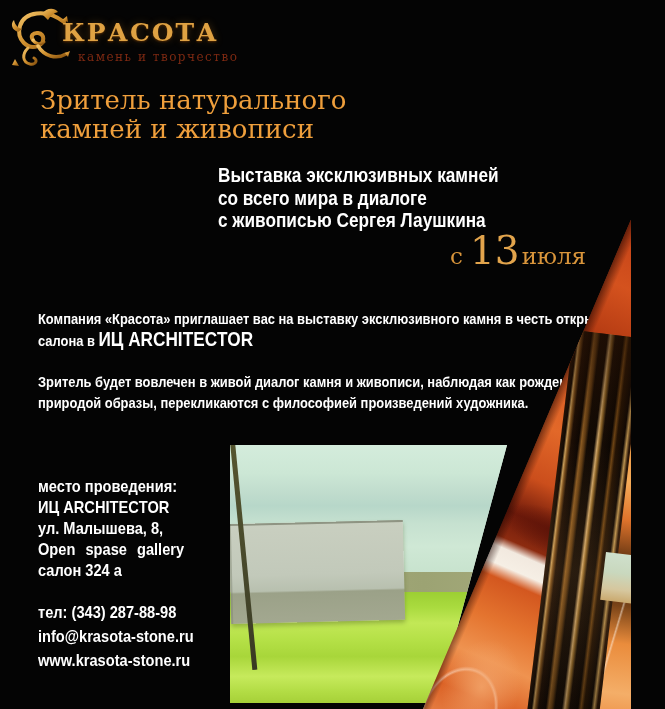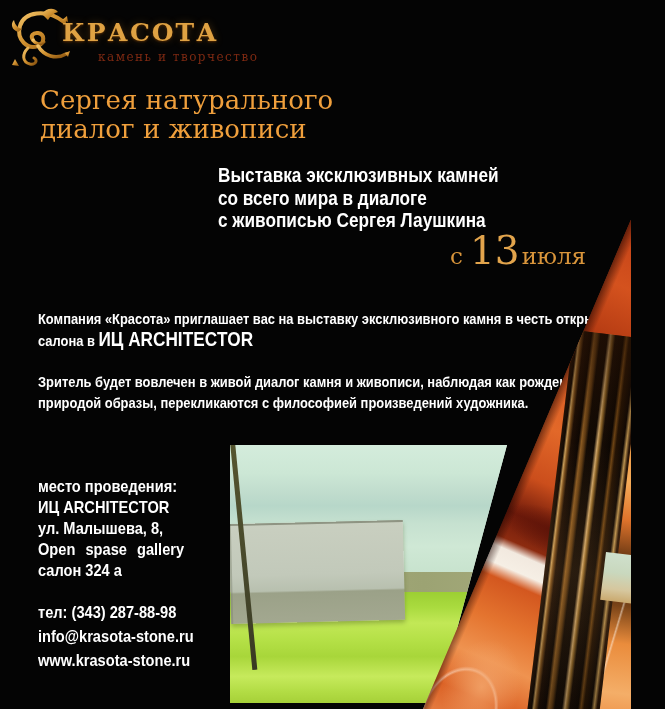--- a/index.html
+++ b/index.html
@@ -5,21 +5,21 @@
   html,body{margin:0;padding:0;background:#040404;}
   .poster{position:relative;width:631px;height:709px;background:#040404;overflow:hidden;
           font-family:"Liberation Sans",sans-serif;}
 
   
   .flourish{position:absolute;left:8px;top:4px;width:62px;height:66px;}
   .logo-title{position:absolute;left:62px;top:18px;font-family:"DejaVu Serif",serif;font-weight:bold;
               font-size:25px;letter-spacing:2px;color:#dfa243;
               text-shadow:0 1px 2px rgba(90,45,0,.85),0 0 8px rgba(220,150,50,.3);}
   .logo-sub{position:absolute;left:78px;top:50px;font-family:"DejaVu Serif",serif;font-size:12px;
-            letter-spacing:1.5px;color:#7d2912;margin-left:20px;}
+            letter-spacing:1.5px;color:#7d2912;}
 
   
   .heading{position:absolute;left:40px;top:86px;margin:0;font-family:"DejaVu Serif",serif;
            font-weight:normal;font-size:26px;line-height:29px;color:#ef9f3c;}
 
   
   .cond{transform:scaleX(.86);transform-origin:0 0;font-weight:bold;color:#ffffff;white-space:nowrap;}
 
   .intro{position:absolute;left:218px;top:164px;font-size:20px;line-height:22.5px;}
 
@@ -101,22 +101,22 @@
       <path d="M10 28 C4 26 2 20 6 16 C7 21 10 24 14 25 Z"></path>
       <path d="M54 16 l5 -4 l1 6 z"></path>
       <path d="M57 49 l5 -2 l-2 6 z"></path>
       <path d="M7 55 l-3 6 l7 1 z"></path>
     </g>
   </svg>
   <div class="logo-title">КРАСОТА</div>
   <div class="logo-sub">камень и творчество</div>
 
   <h1 class="heading">
-    <div>Сергея натурального</div>
-    <div>диалог и живописи</div>
+    <div>Зритель натурального</div>
+    <div>камней и живописи</div>
   </h1>
 
   <div class="intro cond">
     <div>Выставка эксклюзивных камней</div>
     <div>со всего мира в диалоге</div>
     <div>с живописью Сергея Лаушкина</div>
   </div>
 
   <div class="date">
     <span class="d-prefix">с</span>

